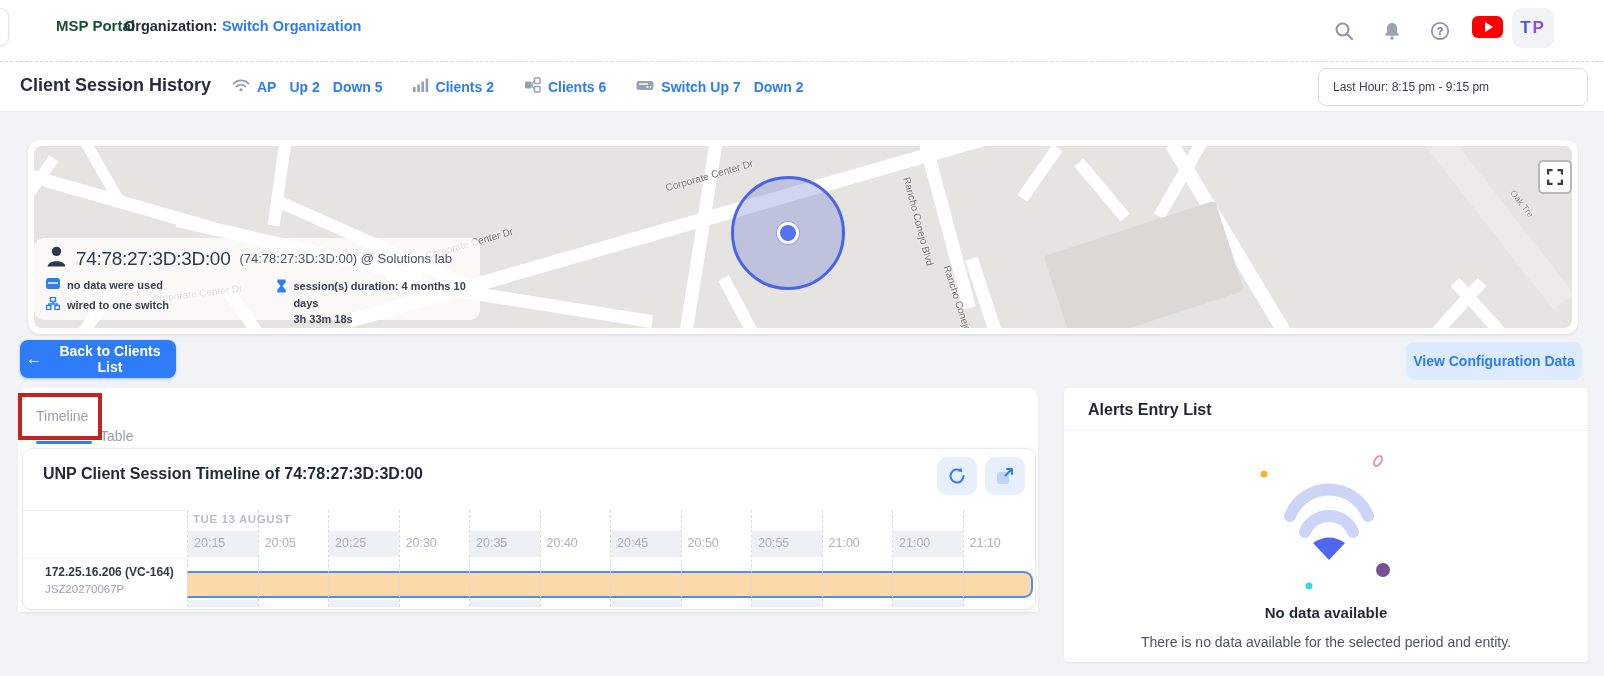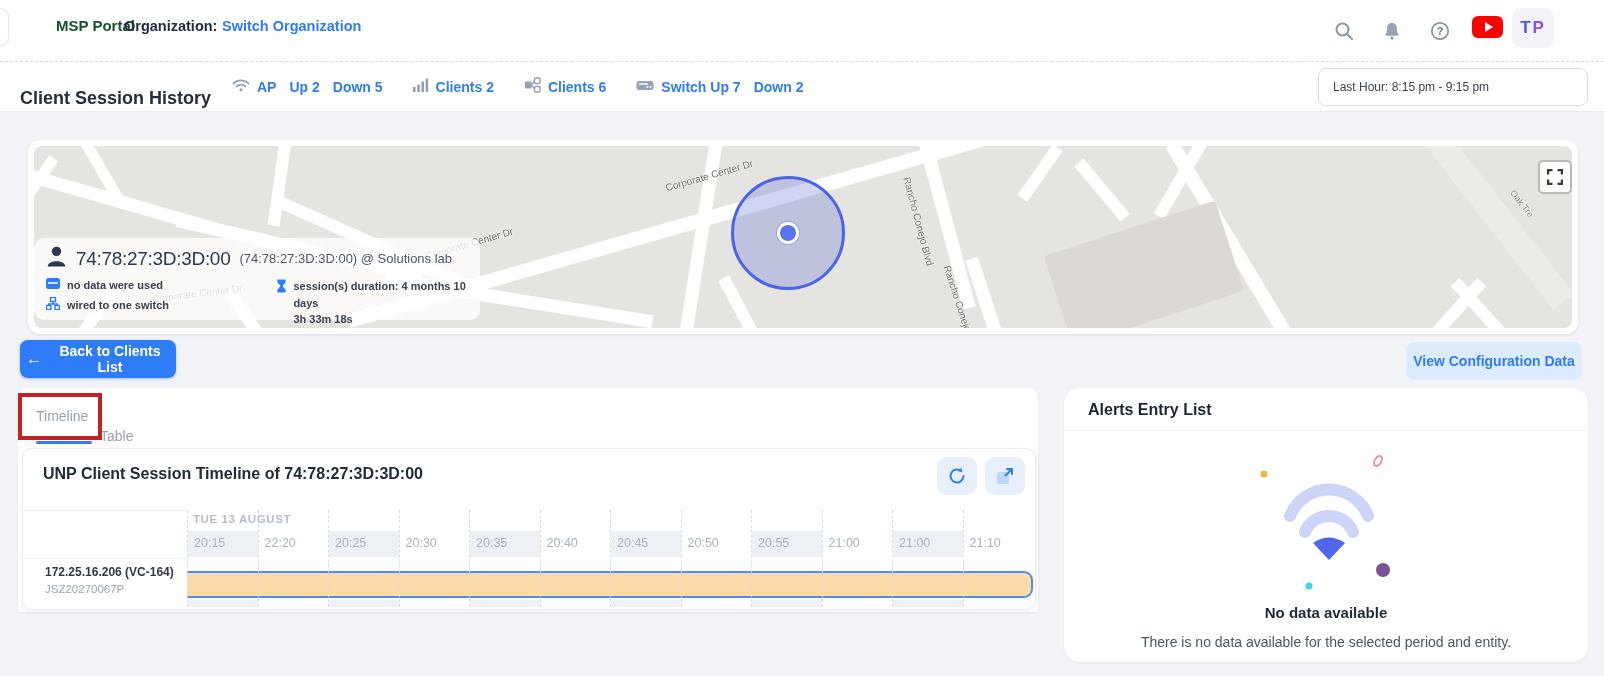--- a/index.html
+++ b/index.html
@@ -21,21 +21,21 @@
   .top-icon { position:absolute; top:15px; width:32px; height:32px; display:flex; align-items:center; justify-content:center; cursor:pointer; }
   .yt-badge { position:absolute; left:1472px; top:16px; width:31px; height:22px; background:#ff0000; border-radius:6px;
     display:flex; align-items:center; justify-content:center; cursor:pointer; }
   .yt-play { width:0; height:0; border-left:8px solid #fff; border-top:5px solid transparent; border-bottom:5px solid transparent; margin-left:2px; }
   .avatar { position:absolute; left:1512px; top:8px; width:42px; height:40px; background:#f2f3f6; border-radius:10px;
     display:flex; align-items:center; justify-content:center; font-size:17px; font-weight:bold; letter-spacing:2px; cursor:pointer; }
 
   
   .subheader { position:absolute; left:0; top:62px; width:1604px; height:50px; background:#fff;
     border-bottom:1px solid #e8ebef; z-index:4; }
-  .page-title { position:absolute; left:20px; top:13px; font-size:18px; font-weight:bold; color:#262e3d;margin-top:13px; }
+  .page-title { position:absolute; left:20px; top:13px; font-size:18px; font-weight:bold; color:#262e3d; }
   .stats-row { position:absolute; left:232px; top:0; height:50px; display:flex; align-items:center; gap:24px; }
   .stat { display:flex; align-items:center; gap:7px; }
   .stat .seg { font-size:14px; font-weight:bold; color:#2e7cf6; margin-right:6px; cursor:pointer; }
   .time-box { position:absolute; left:1318px; top:6px; width:270px; height:38px; background:#fff;
     border:1px solid #d9dde4; border-radius:8px; display:flex; align-items:center; padding-left:14px;
     font-size:12px; color:#39414f; cursor:pointer; }
 
   
   .map-card { position:absolute; left:28px; top:140px; width:1550px; height:194px; background:#fff;
     border-radius:12px; box-shadow:0 1px 3px rgba(16,24,40,.10); padding:6px; z-index:1; }
@@ -92,21 +92,21 @@
   .b-bar { height:29px; }
   .b-strip { height:7px; }
   .tl-col.shade .b-time, .tl-col.shade .b-strip { background:#edf0f4; }
   .day-header { position:absolute; left:170px; top:3px; font-size:11.5px; font-weight:bold; color:#b6becb;
     letter-spacing:.6px; z-index:2; }
   .session-bar { position:absolute; left:164px; top:61px; width:846px; height:27px; background:#fbd9a9;
     border:2px solid #4e8df5; border-left:none; border-radius:0 9px 9px 0; z-index:0; }
 
   
   .alerts-card { position:absolute; left:1064px; top:388px; width:524px; height:274px; background:#fff;
-    border-radius:16px; box-shadow:0 1px 3px rgba(0,0,0,.05); z-index:1; overflow:hidden; }
+    border-radius:4px; box-shadow:0 1px 3px rgba(0,0,0,.05); z-index:1; overflow:hidden; }
   .alerts-title { position:absolute; left:24px; top:13px; font-size:16px; font-weight:bold; color:#1c2634; }
   .alerts-divider { position:absolute; left:0; top:42px; width:524px; height:1px; background:#edf0f4; }
   .empty-title { position:absolute; left:0; top:216px; width:524px; text-align:center; font-size:15px; font-weight:bold; color:#1f2937; }
   .empty-msg { position:absolute; left:0; top:246px; width:524px; text-align:center; font-size:14px; color:#4a5564; }
 </style>
 </head>
 <body>
 
 <div class="topbar">
   <div class="edge-sliver"></div>
@@ -326,21 +326,21 @@
       <div class="tl-grid">
           <div class="tl-col shade">
             <div class="b-day"></div>
             <div class="b-time">20:15</div>
             <div class="b-gap"></div>
             <div class="b-bar"></div>
             <div class="b-strip"></div>
           </div>
           <div class="tl-col">
             <div class="b-day"></div>
-            <div class="b-time">22:20</div>
+            <div class="b-time">20:05</div>
             <div class="b-gap"></div>
             <div class="b-bar"></div>
             <div class="b-strip"></div>
           </div>
           <div class="tl-col shade">
             <div class="b-day"></div>
             <div class="b-time">20:25</div>
             <div class="b-gap"></div>
             <div class="b-bar"></div>
             <div class="b-strip"></div>

